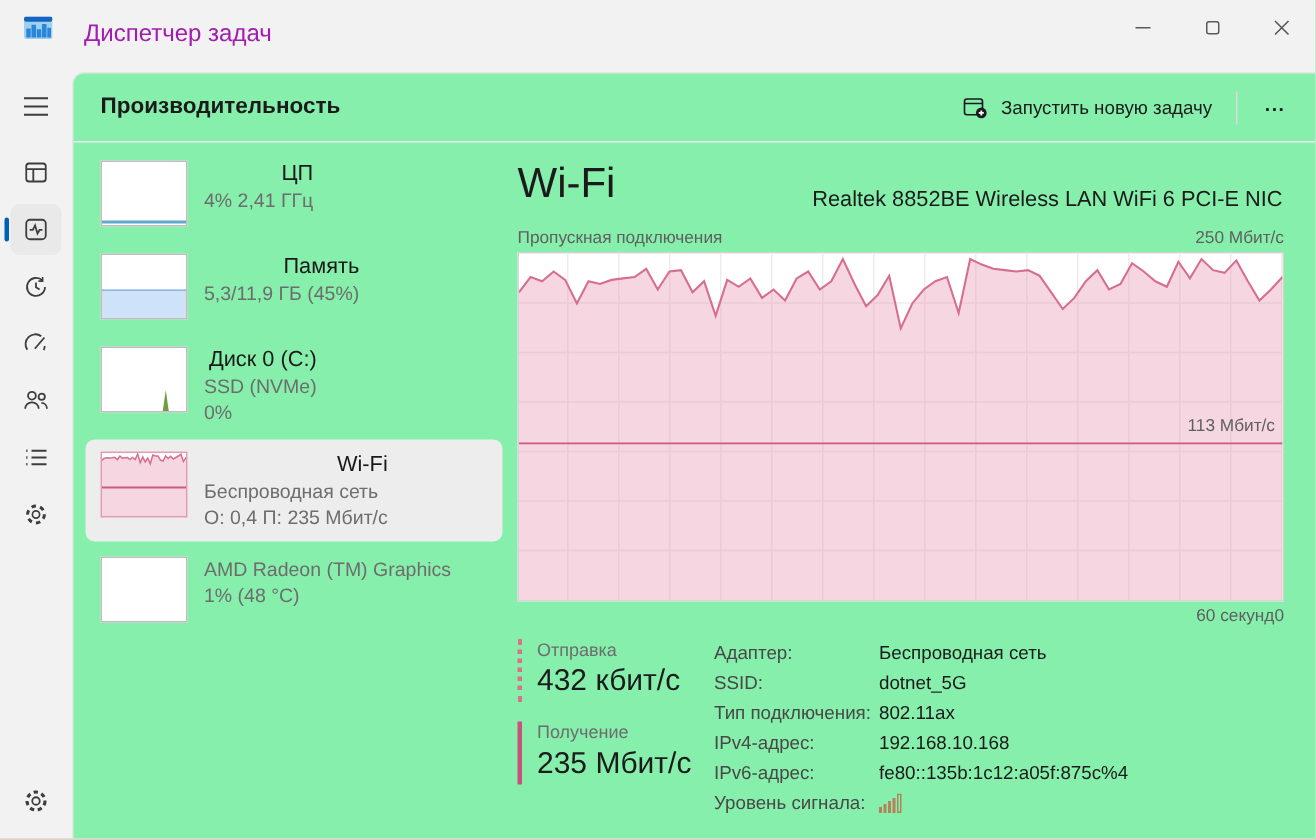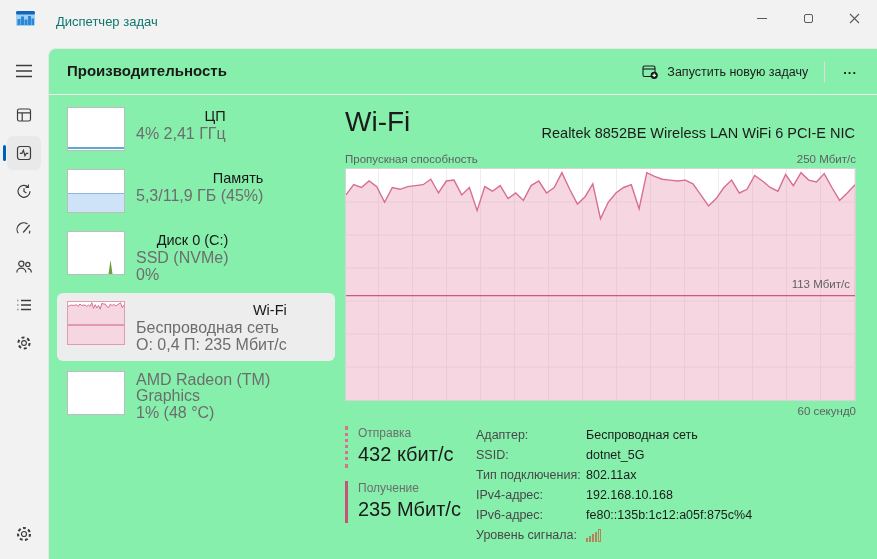--- a/index.html
+++ b/index.html
@@ -5,21 +5,21 @@
   * { margin:0; padding:0; box-sizing:border-box; }
   html,body { width:877px; height:559px; }
   body {
     position:relative; overflow:hidden;
     background:#f2f2f2; color:#1b1b1b;
     font-family:"Liberation Sans", sans-serif;
   }
   
   .titlebar { position:absolute; top:0; left:0; width:100%; height:48px; }
   .app-icon { position:absolute; left:16px; top:11px; width:19px; height:15px; }
-  .tb-title { position:absolute; left:56px; top:14px; font-size:13px; color:#0f766e; }
+  .tb-title { position:absolute; left:56px; top:14px; font-size:16px; color:#a21caf; }
   .win-controls { position:absolute; right:0; top:0; display:flex; height:36px; }
   .win-btn { width:46px; height:36px; display:flex; align-items:center; justify-content:center; color:#5a5a5a; }
   .glyph-min { width:10px; height:1px; background:#5a5a5a; }
   .glyph-max { width:9px; height:9px; border:1px solid #5a5a5a; border-radius:2px; }
   
   .rail { position:absolute; left:0; top:48px; width:48px; bottom:0; }
   .rail-btn { width:48px; height:38px; display:flex; align-items:center; justify-content:center; position:relative; }
   .rail-btn.hamburger { height:32px; margin:7px 0 9px 0; }
   .rail-btn svg { display:block; }
   .rail-sel-bg { position:absolute; left:7px; top:2px; width:34px; height:34px; background:#e9e9e9; border-radius:6px; }
@@ -35,21 +35,21 @@
   .run-task { display:flex; align-items:center; gap:8px; font-size:12.5px; padding:6px 10px; border-radius:4px; cursor:default; }
   .h-divider { width:1px; height:22px; background:#dcdcdc; margin:0 6px; }
   .more-btn { font-size:13px; font-weight:700; letter-spacing:1px; padding:2px 12px 8px 12px; }
   
   .sidebar { position:absolute; left:8px; top:50px; width:278px; }
   .side-item { display:flex; gap:11px; padding:8px 10px; border-radius:6px; margin-bottom:2px; align-items:flex-start; }
   .side-item.selected { background:#ededed; }
   .thumb { width:58px; height:44px; background:#fff; border:1px solid #bdbdbd; position:relative; overflow:hidden; flex-shrink:0; }
   .thumb.wifi-thumb { border-color:#dd9cb2; padding:0; }
   .side-label { font-size:14.5px; line-height:18px; color:#191919;text-align:right; }
-  .side-sub { font-size:16px; color:#6d6d6d; line-height:16px; margin-top:1px; }
+  .side-sub { font-size:13px; color:#6d6d6d; line-height:16px; margin-top:1px; }
   .cpu-line { position:absolute; left:0; right:0; bottom:1px; height:2px; background:#5fa8d0; }
   .mem-fill { position:absolute; left:0; right:0; bottom:0; background:#cfe3f8; border-top:1px solid #8fb4de; }
   .disk-spike { position:absolute; right:11px; bottom:0; width:5px; height:14px; background:#6f9d3f;
                 clip-path:polygon(50% 0, 90% 100%, 10% 100%); }
   
   .main { position:absolute; left:296px; top:50px; right:16px; bottom:0; }
   .wifi-title { position:absolute; left:0; top:6px; font-size:28px; line-height:34px; font-weight:400; }
   .adapter-name { position:absolute; right:6px; top:26px; font-size:14.5px; color:#1b1b1b; }
   .chart-head { position:absolute; left:0; top:54px; width:511px; display:flex; justify-content:space-between;
                 font-size:11.5px; color:#5f5f5f; }
@@ -231,21 +231,21 @@
         <div class="side-sub">1% (48 °C)</div>
       </div>
     </div>
   </div>
 
   <div class="main">
     <div class="wifi-title">Wi-Fi</div>
     <div class="adapter-name">Realtek 8852BE Wireless LAN WiFi 6 PCI-E NIC</div>
 
     <div class="chart-head">
-      <span>Пропускная способность</span>
+      <span>Пропускная подключения</span>
       <span>250 Мбит/с</span>
     </div>
 
     <div class="chart-box">
       <div><svg width="509" height="231" viewBox="0 0 509 231">
             <line x1="508.5" y1="0" x2="508.5" y2="231" stroke="#ededed" stroke-width="1"></line>
             <line x1="474.5" y1="0" x2="474.5" y2="231" stroke="#ededed" stroke-width="1"></line>
             <line x1="440.5" y1="0" x2="440.5" y2="231" stroke="#ededed" stroke-width="1"></line>
             <line x1="406.5" y1="0" x2="406.5" y2="231" stroke="#ededed" stroke-width="1"></line>
             <line x1="372.5" y1="0" x2="372.5" y2="231" stroke="#ededed" stroke-width="1"></line>

